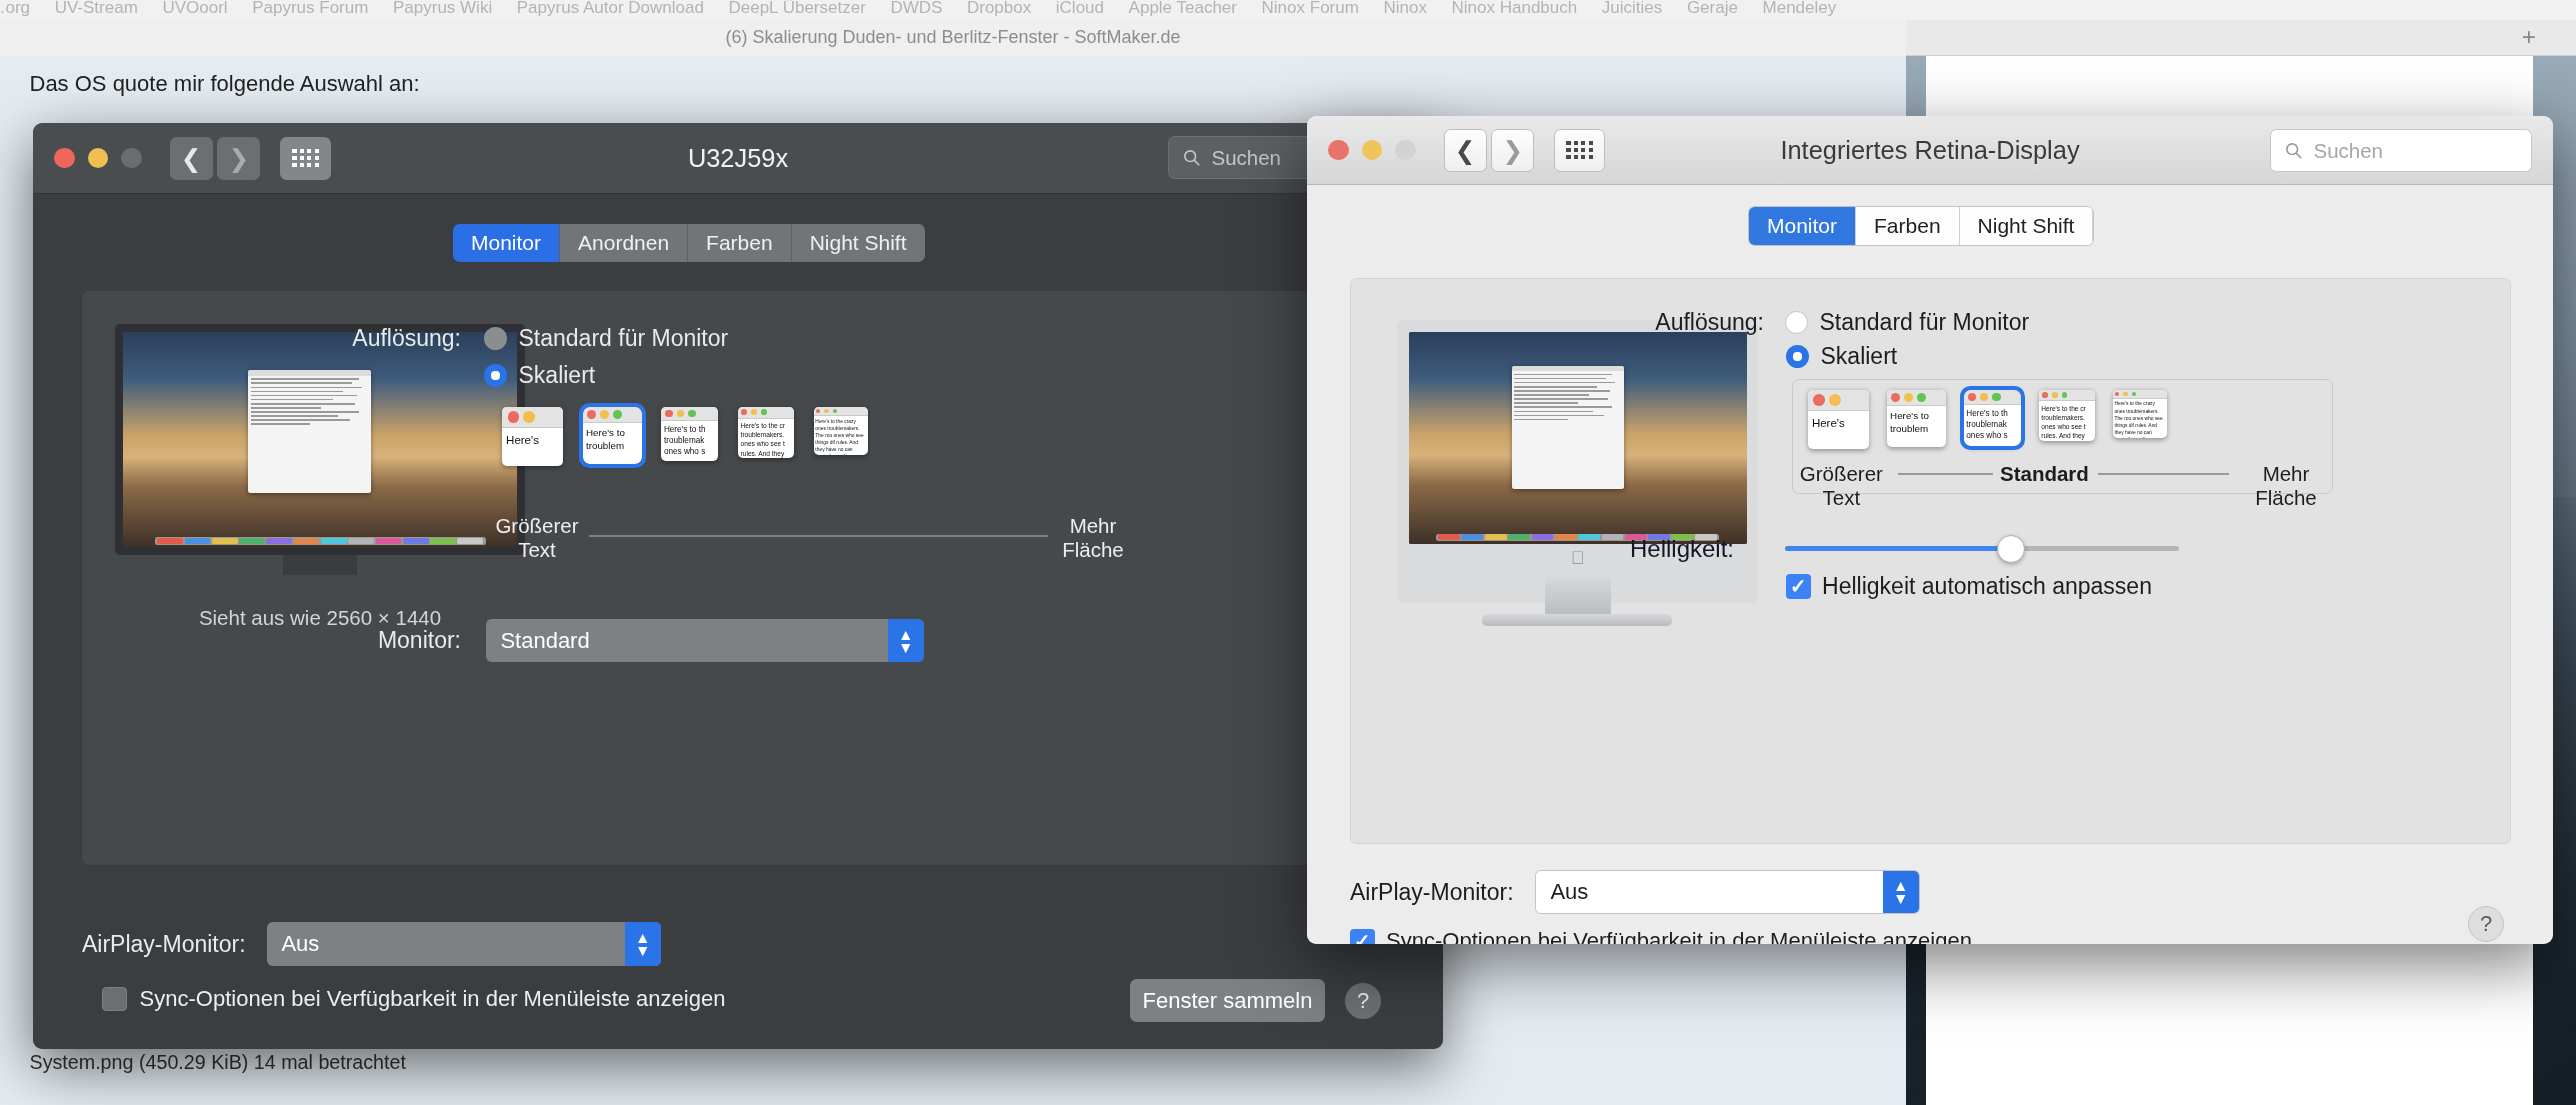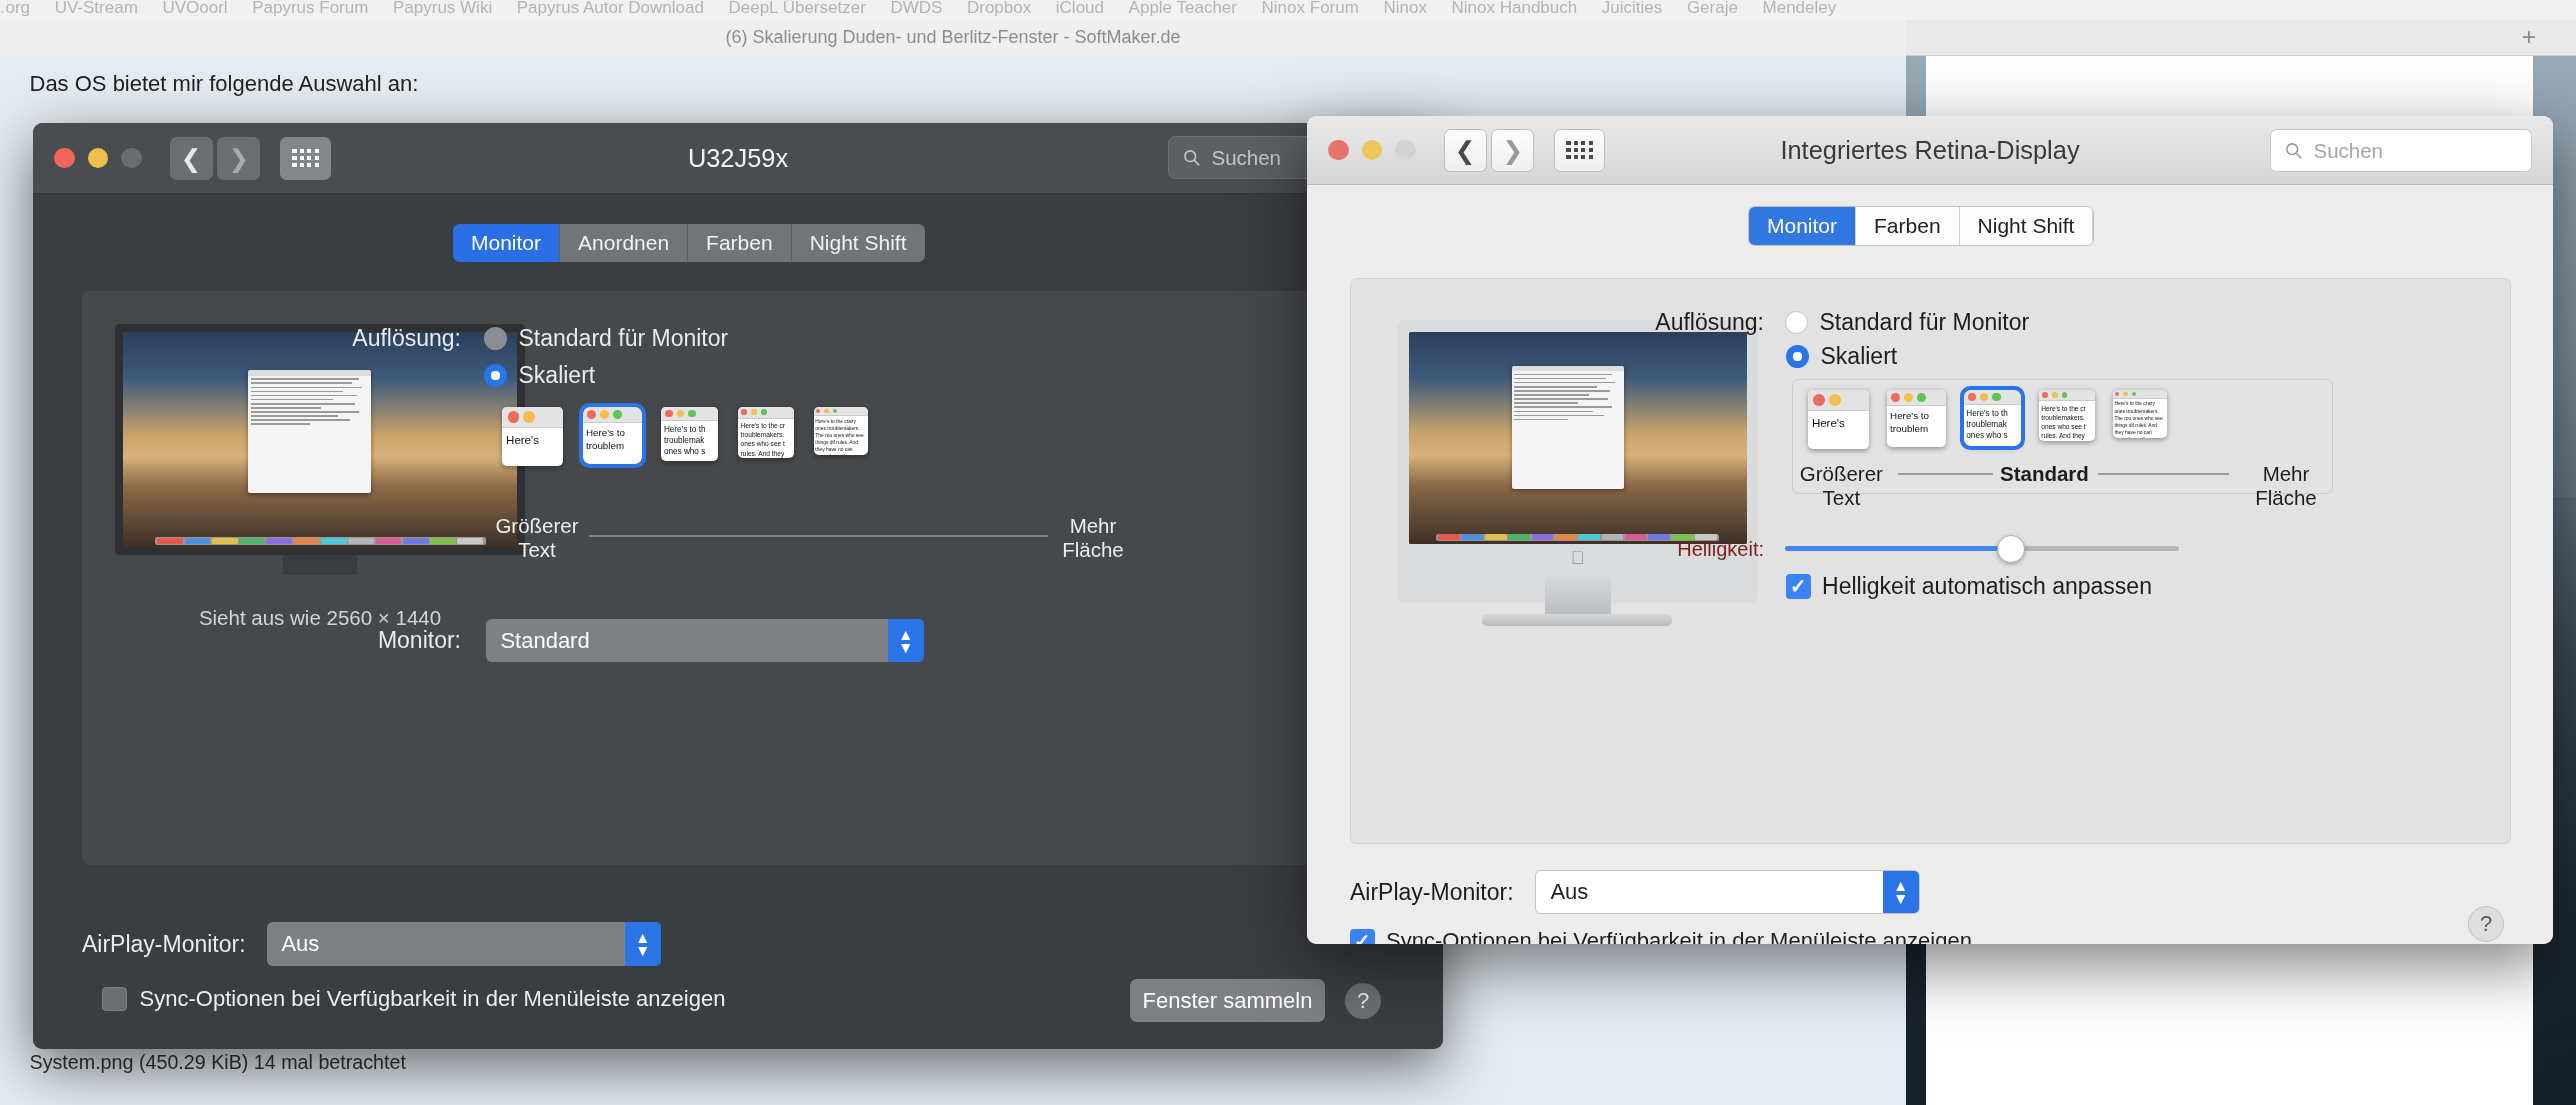--- a/index.html
+++ b/index.html
@@ -275,21 +275,21 @@
 </style>
 </head>
 <body>
 
 <div id="desktop-bg">
   <div class="bg-mountains"></div>
 </div>
 
 <div id="browser-page">
   <div id="page-content">
-    <div id="post-intro">Das OS bietet mir folgende Auswahl an:</div>
+    <div id="post-intro">Das OS quote mir folgende Auswahl an:</div>
     <div id="attachment-caption">System.png (450.29 KiB) 14 mal betrachtet</div>
   </div>
 </div>
 <div id="right-gutter">
   <div id="right-card-top"></div>
 </div>
 
 <div id="browser-tabstrip">
   <div class="tab">(6) Skalierung Duden- und Berlitz-Fenster - SoftMaker.de</div>
   <div class="newtab">+</div>
@@ -644,21 +644,21 @@
         </div>
 
         <div style="position:absolute; left:3.3px; top:82px; width:90px; text-align:center; font-size:20.5px; color:#1d1d1d; line-height:1.15;">Größerer Text</div>
         <div style="position:absolute; left:448px; top:82px; width:90px; text-align:center; font-size:20.5px; color:#1d1d1d; line-height:1.15;">Mehr Fläche</div>
         <div style="position:absolute; left:207px; top:82px; font-size:20.5px; font-weight:bold; color:#1d1d1d;">Standard</div>
         <div style="position:absolute; left:105px; top:93px; width:95px; height:1.6px; background:#9a9a9a;"></div>
         <div style="position:absolute; left:305px; top:93px; width:131px; height:1.6px; background:#9a9a9a;"></div>
       </div>
 
       <div style="position:absolute; left:279px; top:256px; display:flex; align-items:center;">
-        <span style="font-size:20px; color:#7f1d1d; width:134px; text-align:right;">Helligkeit:</span>
+        <span style="font-size:24px; color:#0f172a; width:134px; ">Helligkeit:</span>
         <div style="position:relative; margin-left:21px; width:394px; height:28px;">
           <span class="slider-track" style="left:0; top:10.7px; width:394px;"></span>
           <span class="slider-fill" style="left:0; top:10.7px; width:225px;"></span>
           <span class="slider-knob" style="left:212px; top:0;"></span>
         </div>
       </div>
 
       <div style="position:absolute; left:435px; top:294px; display:flex; align-items:center;">
         <span class="checkbox on">✓</span>
         <span style="font-size:23px; color:#1d1d1d; margin-left:11.5px;">Helligkeit automatisch anpassen</span>

